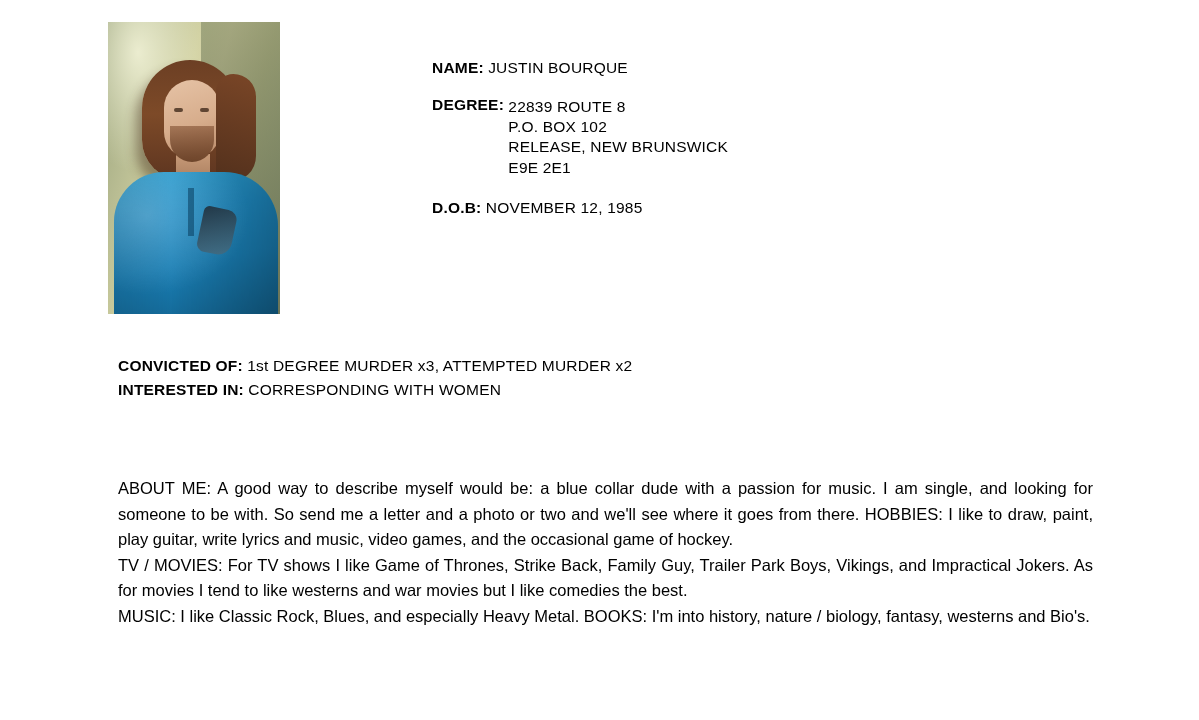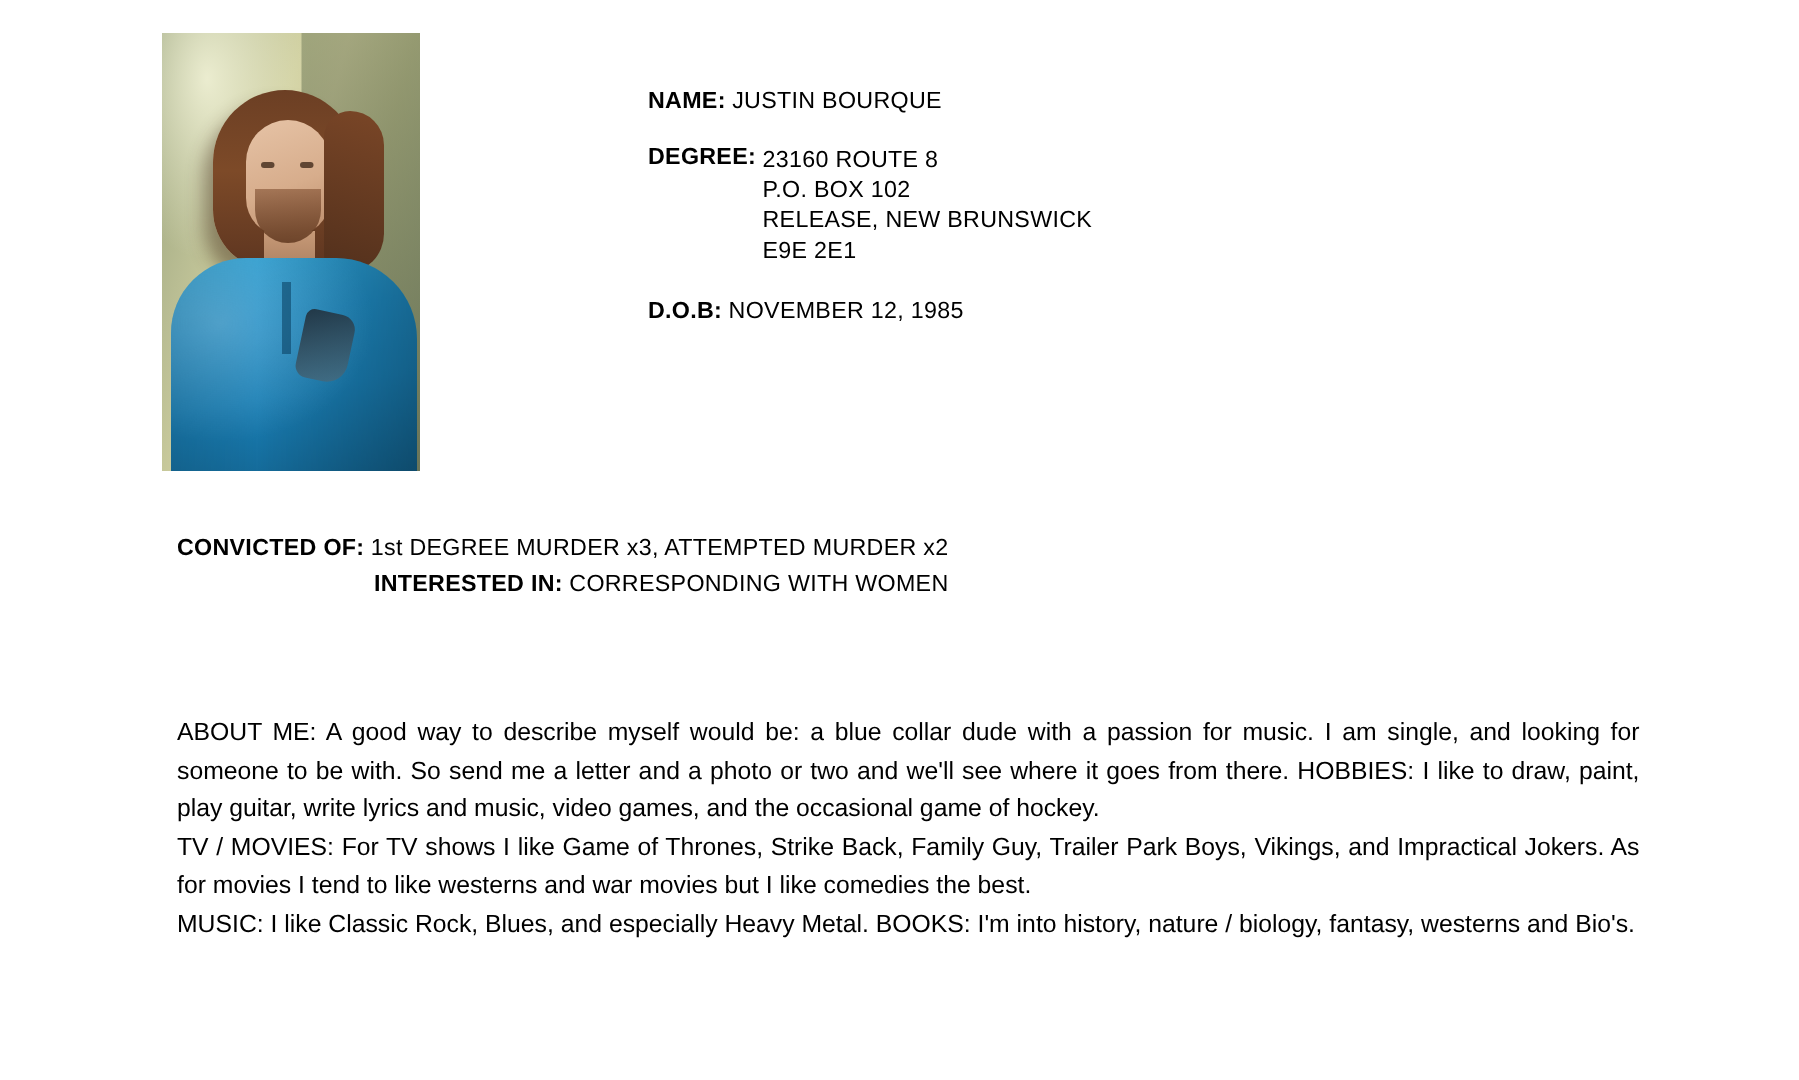--- a/index.html
+++ b/index.html
@@ -191,21 +191,21 @@
   }
 
   
   .mid-block {
     position: absolute;
     left: 118px;
     top: 354px;
     font-size: 15.5px;
     line-height: 1.52;
   }
-  .mid-row { white-space: nowrap; text-align: right; }
+  .mid-row { white-space: nowrap; }
   .mid-label { font-weight: bold; letter-spacing: .2px; }
   .mid-value { letter-spacing: .2px; }
 
   
   .about {
     position: absolute;
     left: 118px;
     top: 476px;
     width: 975px;
     font-size: 16.5px;
@@ -244,21 +244,21 @@
 
       <div class="field-row">
         <span class="field-label">NAME:</span>
         <span class="field-value">JUSTIN BOURQUE</span>
       </div>
 
 
       <div class="field-row address">
         <span class="field-label">DEGREE:</span>
         <span class="addr-block">
-          <span class="addr-line">23160 ROUTE 8</span>
+          <span class="addr-line">22839 ROUTE 8</span>
           <span class="addr-line">P.O. BOX 102</span>
           <span class="addr-line">RELEASE, NEW BRUNSWICK</span>
           <span class="addr-line">E9E 2E1</span>
         </span>
       </div>
 
       <div class="field-row">
         <span class="field-label">D.O.B:</span>
         <span class="field-value">NOVEMBER 12, 1985</span>
       </div>

